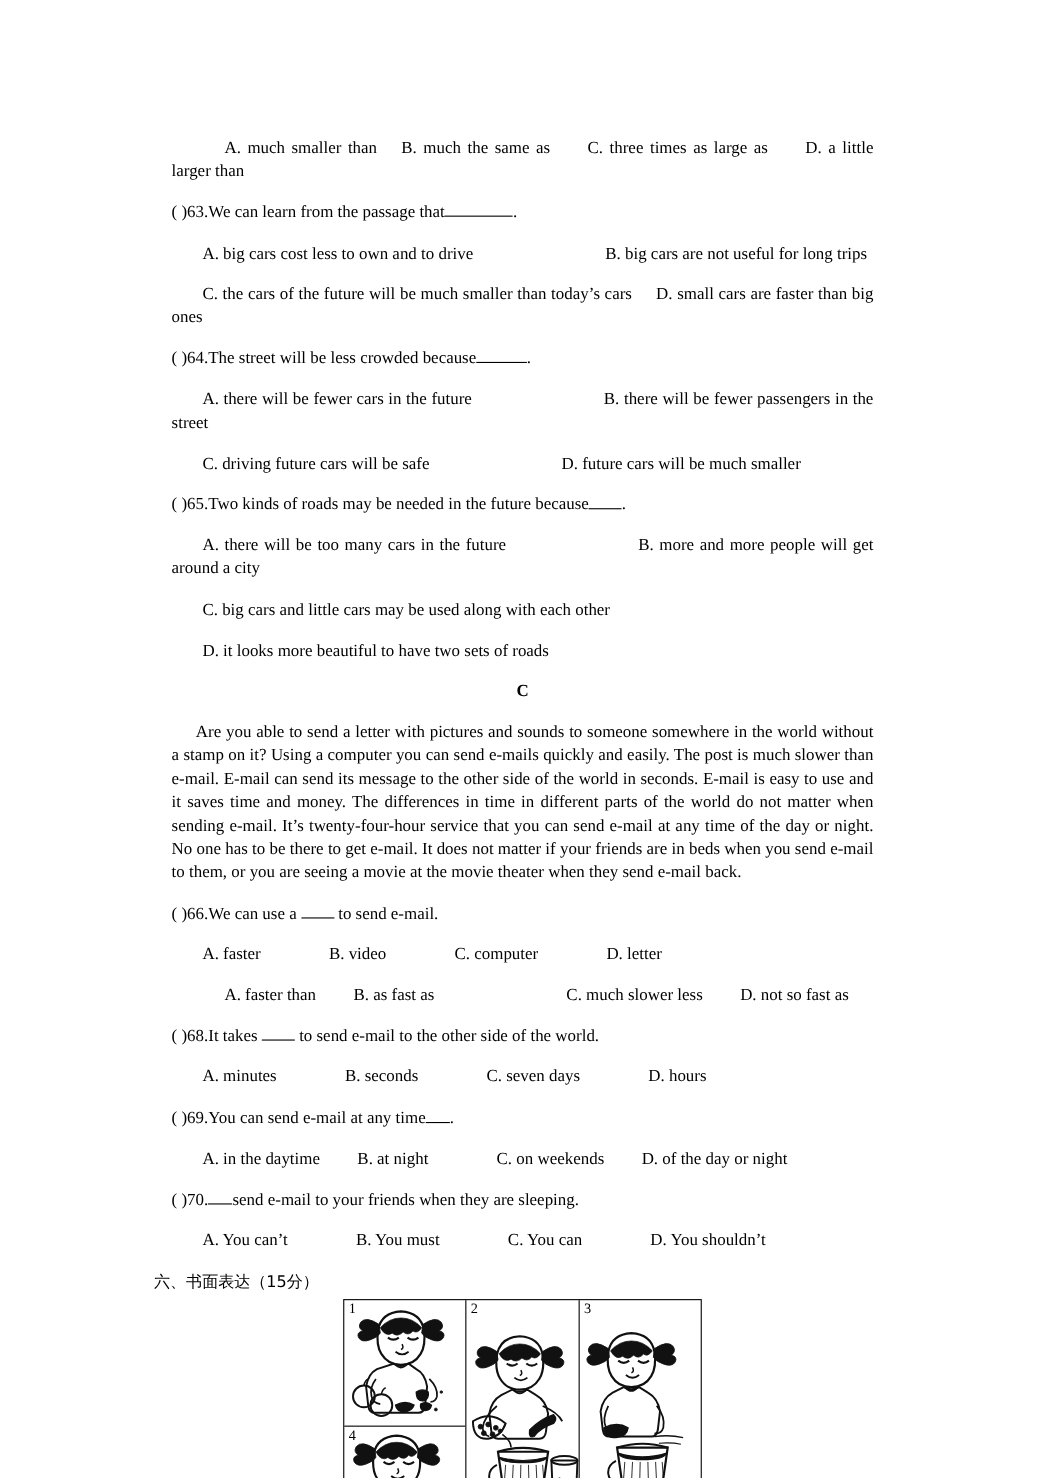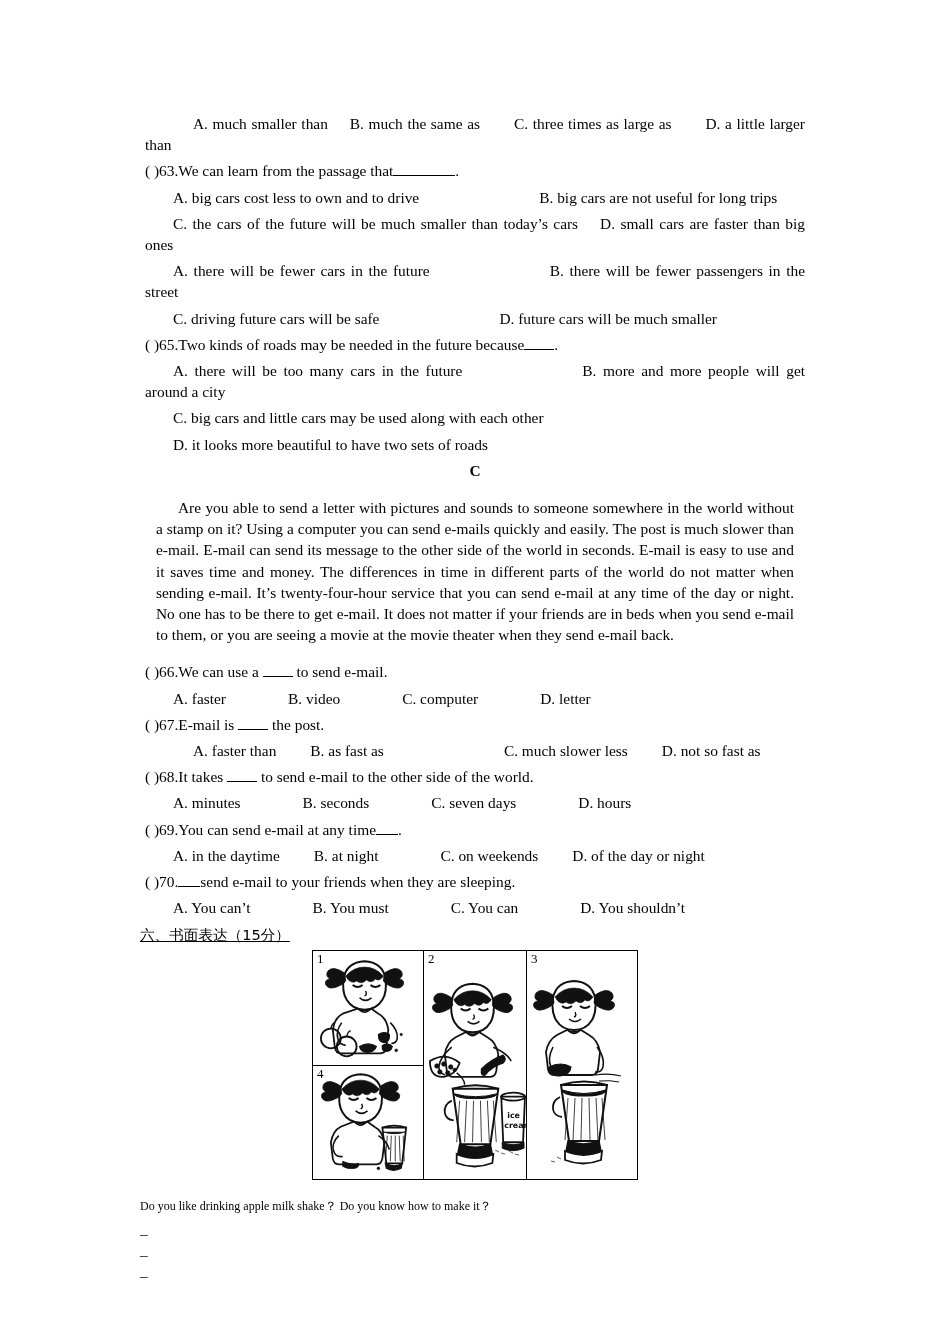--- a/index.html
+++ b/index.html
@@ -25,21 +25,21 @@
   }
   .doc {
     font-size: 15.4px;
     line-height: 21.2px;
     text-align: justify;
     text-justify: inter-word;
   }
   .para {
     text-align: justify;
     text-justify: inter-word;
-    margin: 5px;
+    margin: 16px;
   }
   .indent-opt {
     display: inline-block;
     width: 48px;
   }
   .indent-sm {
     display: inline-block;
     width: 28px;
   }
   .indent-para {
@@ -95,21 +95,20 @@
   }
   .passage {
     text-align: justify;
     text-justify: inter-word;
     margin: 16px;
   }
   .cn {
     font-family: "DejaVu Sans", "Liberation Sans", sans-serif;
     font-size: 14.6px;
     line-height: 21.5px;
-    text-decoration: underline;
   }
   .cn-indent {
     display: inline-block;
     width: 30px;
   }
   .comic-wrap {
     display: flex;
     justify-content: center;
     margin-top: 5px;
   }
@@ -185,35 +184,35 @@
 
 <div class="page">
   <div class="doc">
 
     <div class="para"><span class="indent-opt"></span><span>A. much smaller than</span><span class="gap-xs"></span><span>B. much the same as</span><span class="gap-s"></span><span>C. three times as large as</span><span class="gap-s"></span><span>D. a little larger than</span></div>
 
     <div class="para"><span>(   )63.</span><span>We can learn from the passage that</span><span class="blank-long"></span><span>.</span></div>
     <div class="para"><span class="indent-sm"></span><span>A. big cars cost less to own and to drive</span><span class="gap-l"></span><span>B. big cars are not useful for long trips</span></div>
     <div class="para"><span class="indent-sm"></span><span>C. the cars of the future will be much smaller than today’s cars</span><span class="gap-xs"></span><span>D. small cars are faster than big ones</span></div>
 
+    <div class="para"><span>(   )64.</span><span>The street will be less crowded because</span><span class="blank-mid"></span><span>.</span></div>
     <div class="para"><span class="indent-sm"></span><span>A. there will be fewer cars in the future</span><span class="gap-l"></span><span>B. there will be fewer passengers in the street</span></div>
     <div class="para"><span class="indent-sm"></span><span>C. driving future cars will be safe</span><span class="gap-l"></span><span>D. future cars will be much smaller</span></div>
 
     <div class="para"><span>(   )65.</span><span>Two kinds of roads may be needed in the future because</span><span class="blank-short"></span><span>.</span></div>
     <div class="para"><span class="indent-sm"></span><span>A. there will be too many cars in the future</span><span class="gap-l"></span><span>B. more and more people will get around a city</span></div>
     <div class="para"><span class="indent-sm"></span><span>C. big cars and little cars may be used along with each other</span></div>
     <div class="para"><span class="indent-sm"></span><span>D. it looks more beautiful to have two sets of roads</span></div>
 
     <div class="center-c">C</div>
     <div class="passage"><span class="indent-para"></span><span>Are you able to send a letter with pictures and sounds to someone somewhere in the world without a stamp on it? Using a computer you can send e-mails quickly and easily. The post is much slower than e-mail. E-mail can send its message to the other side of the world in seconds. E-mail is easy to use and it saves time and money. The differences in time in different parts of the world do not matter when sending e-mail. It’s twenty-four-hour service that you can send e-mail at any time of the day or night. No one has to be there to get e-mail. It does not matter if your friends are in beds when you send e-mail to them, or you are seeing a movie at the movie theater when they send e-mail back.</span></div>
 
     <div class="para"><span>(   )66.</span><span>We can use a</span> <span class="blank-short"></span> <span>to send e-mail.</span></div>
     <div class="para"><span class="indent-sm"></span><span>A. faster</span><span class="gap-m"></span><span>B. video</span><span class="gap-m"></span><span>C. computer</span><span class="gap-m"></span><span>D. letter</span></div>
 
-    <div class="para"><span>(   )67.</span><span>E-mail is</span> <span class="blank-short"></span> <span>the post.</span></div>
     <div class="para"><span class="indent-opt"></span><span>A. faster than</span><span class="gap-s"></span><span>B. as fast as</span><span class="gap-l"></span><span>C. much slower less</span><span class="gap-s"></span><span>D. not so fast as</span></div>
 
     <div class="para"><span>(   )68.</span><span>It takes</span> <span class="blank-short"></span> <span>to send e-mail to the other side of the world.</span></div>
     <div class="para"><span class="indent-sm"></span><span>A. minutes</span><span class="gap-m"></span><span>B. seconds</span><span class="gap-m"></span><span>C. seven days</span><span class="gap-m"></span><span>D. hours</span></div>
 
     <div class="para"><span>(   )69.</span><span>You can send e-mail at any time</span><span class="blank-tiny"></span><span>.</span></div>
     <div class="para"><span class="indent-sm"></span><span>A. in the daytime</span><span class="gap-s"></span><span>B. at night</span><span class="gap-m"></span><span>C. on weekends</span><span class="gap-s"></span><span>D. of the day or night</span></div>
 
     <div class="para"><span>(   )70.</span><span class="blank-tiny"></span><span>send e-mail to your friends when they are sleeping.</span></div>
     <div class="para"><span class="indent-sm"></span><span>A. You can’t</span><span class="gap-m"></span><span>B. You must</span><span class="gap-m"></span><span>C. You can</span><span class="gap-m"></span><span>D. You shouldn’t</span></div>

